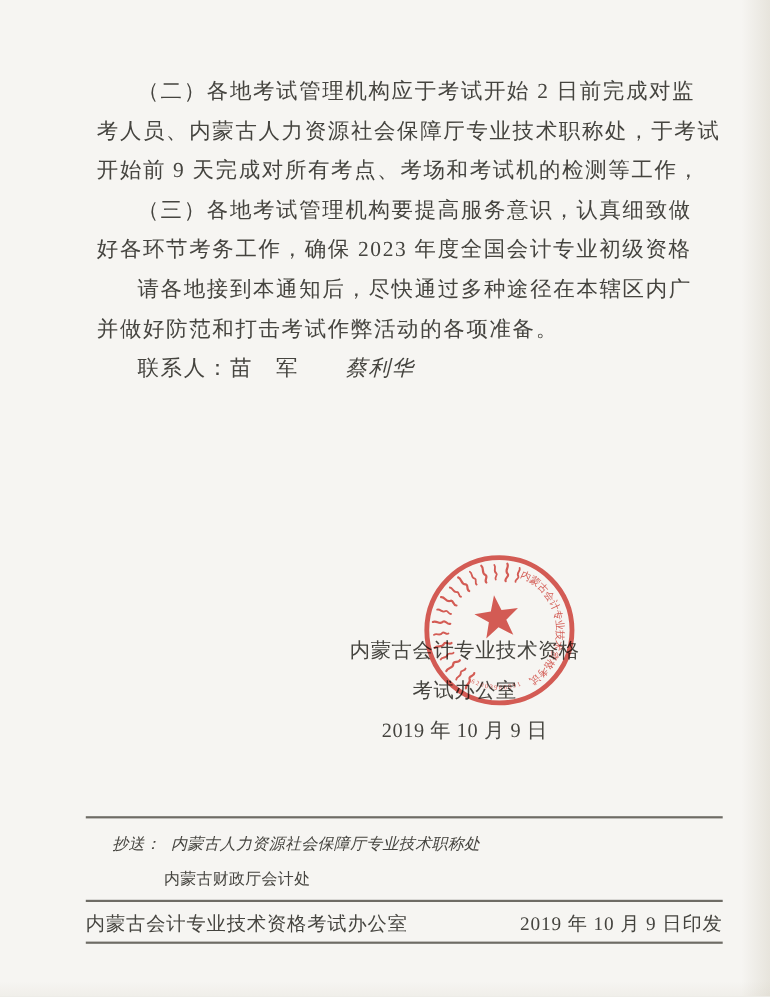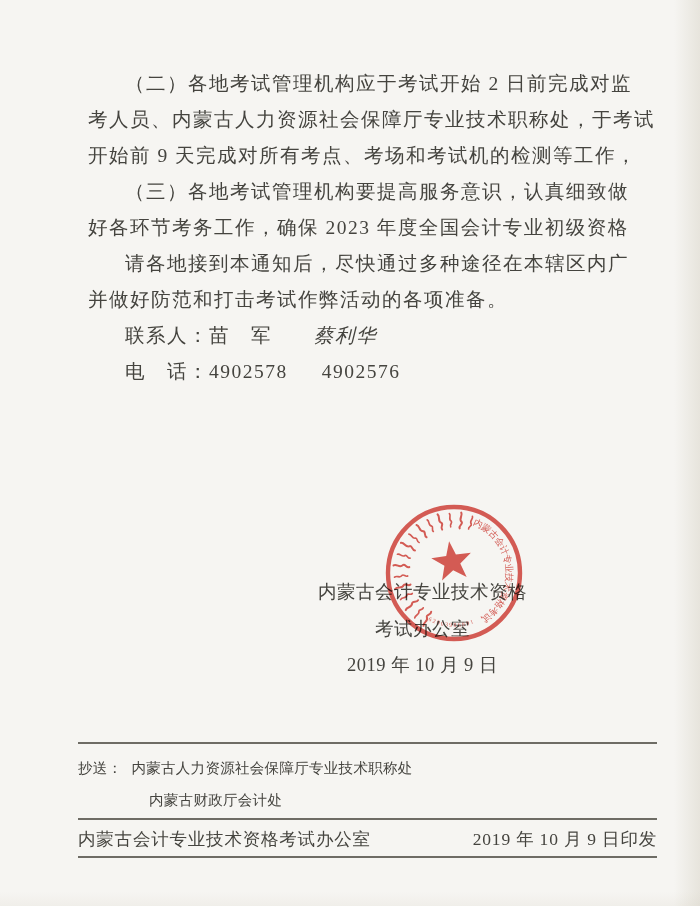--- a/index.html
+++ b/index.html
@@ -41,22 +41,22 @@
     position:absolute; left:381px; top:500px; width:146px; height:146px;
     mix-blend-mode:multiply; opacity:0.92; pointer-events:none;
   }
 
   .rule { position:absolute; left:78px; width:579px; height:2px; background:#56544c; opacity:0.85; }
   .rule-1 { top:742px; }
   .rule-2 { top:818px; }
   .rule-3 { top:856px; }
 
   .cc-line-1 {
-    position:absolute; left:78px; top:752px; height:32px; line-height:32px;
-    font-size:14.5px; letter-spacing:0.3px; white-space:nowrap;
+    position:absolute; left:102px; top:752px; height:32px; line-height:32px;
+    font-size:14.5px; letter-spacing:0.3px; white-space:nowrap;font-style:italic;
   }
   .cc-label { margin-right:9px; }
   .cc-line-2 {
     position:absolute; left:149px; top:784px; height:32px; line-height:32px;
     font-size:14.5px; letter-spacing:0.3px; white-space:nowrap;
   }
   .issue-line {
     position:absolute; left:78px; top:823px; width:579px; height:32px; line-height:32px;
     display:flex; justify-content:space-between; align-items:center;
     font-size:17.5px; letter-spacing:0.8px; white-space:nowrap;
@@ -73,23 +73,20 @@
     <div class="line">开始前 9 天完成对所有考点、考场和考试机的检测等工作，</div>
 
     <div class="line indent">（三）各地考试管理机构要提高服务意识，认真细致做</div>
     <div class="line">好各环节考务工作，确保 2023 年度全国会计专业初级资格</div>
 
     <div class="line indent">请各地接到本通知后，尽快通过多种途径在本辖区内广</div>
     <div class="line">并做好防范和打击考试作弊活动的各项准备。</div>
 
     <div class="line indent">
       <span>联系人：</span><span>苗　军</span><span class="gap-person2">蔡利华</span>
-    </div>
-    <div class="line indent">
-      <span>电　话：</span><span>4902578</span><span class="gap-phone2">4902576</span>
     </div>
   </div>
 
   <div class="signature">
     <div class="sig-line">内蒙古会计专业技术资格</div>
     <div class="sig-line">考试办公室</div>
     <div class="sig-line">2019 年 10 月 9 日</div>
   </div>
 
   <svg class="seal" viewBox="0 0 146 146" xmlns="http://www.w3.org/2000/svg">

